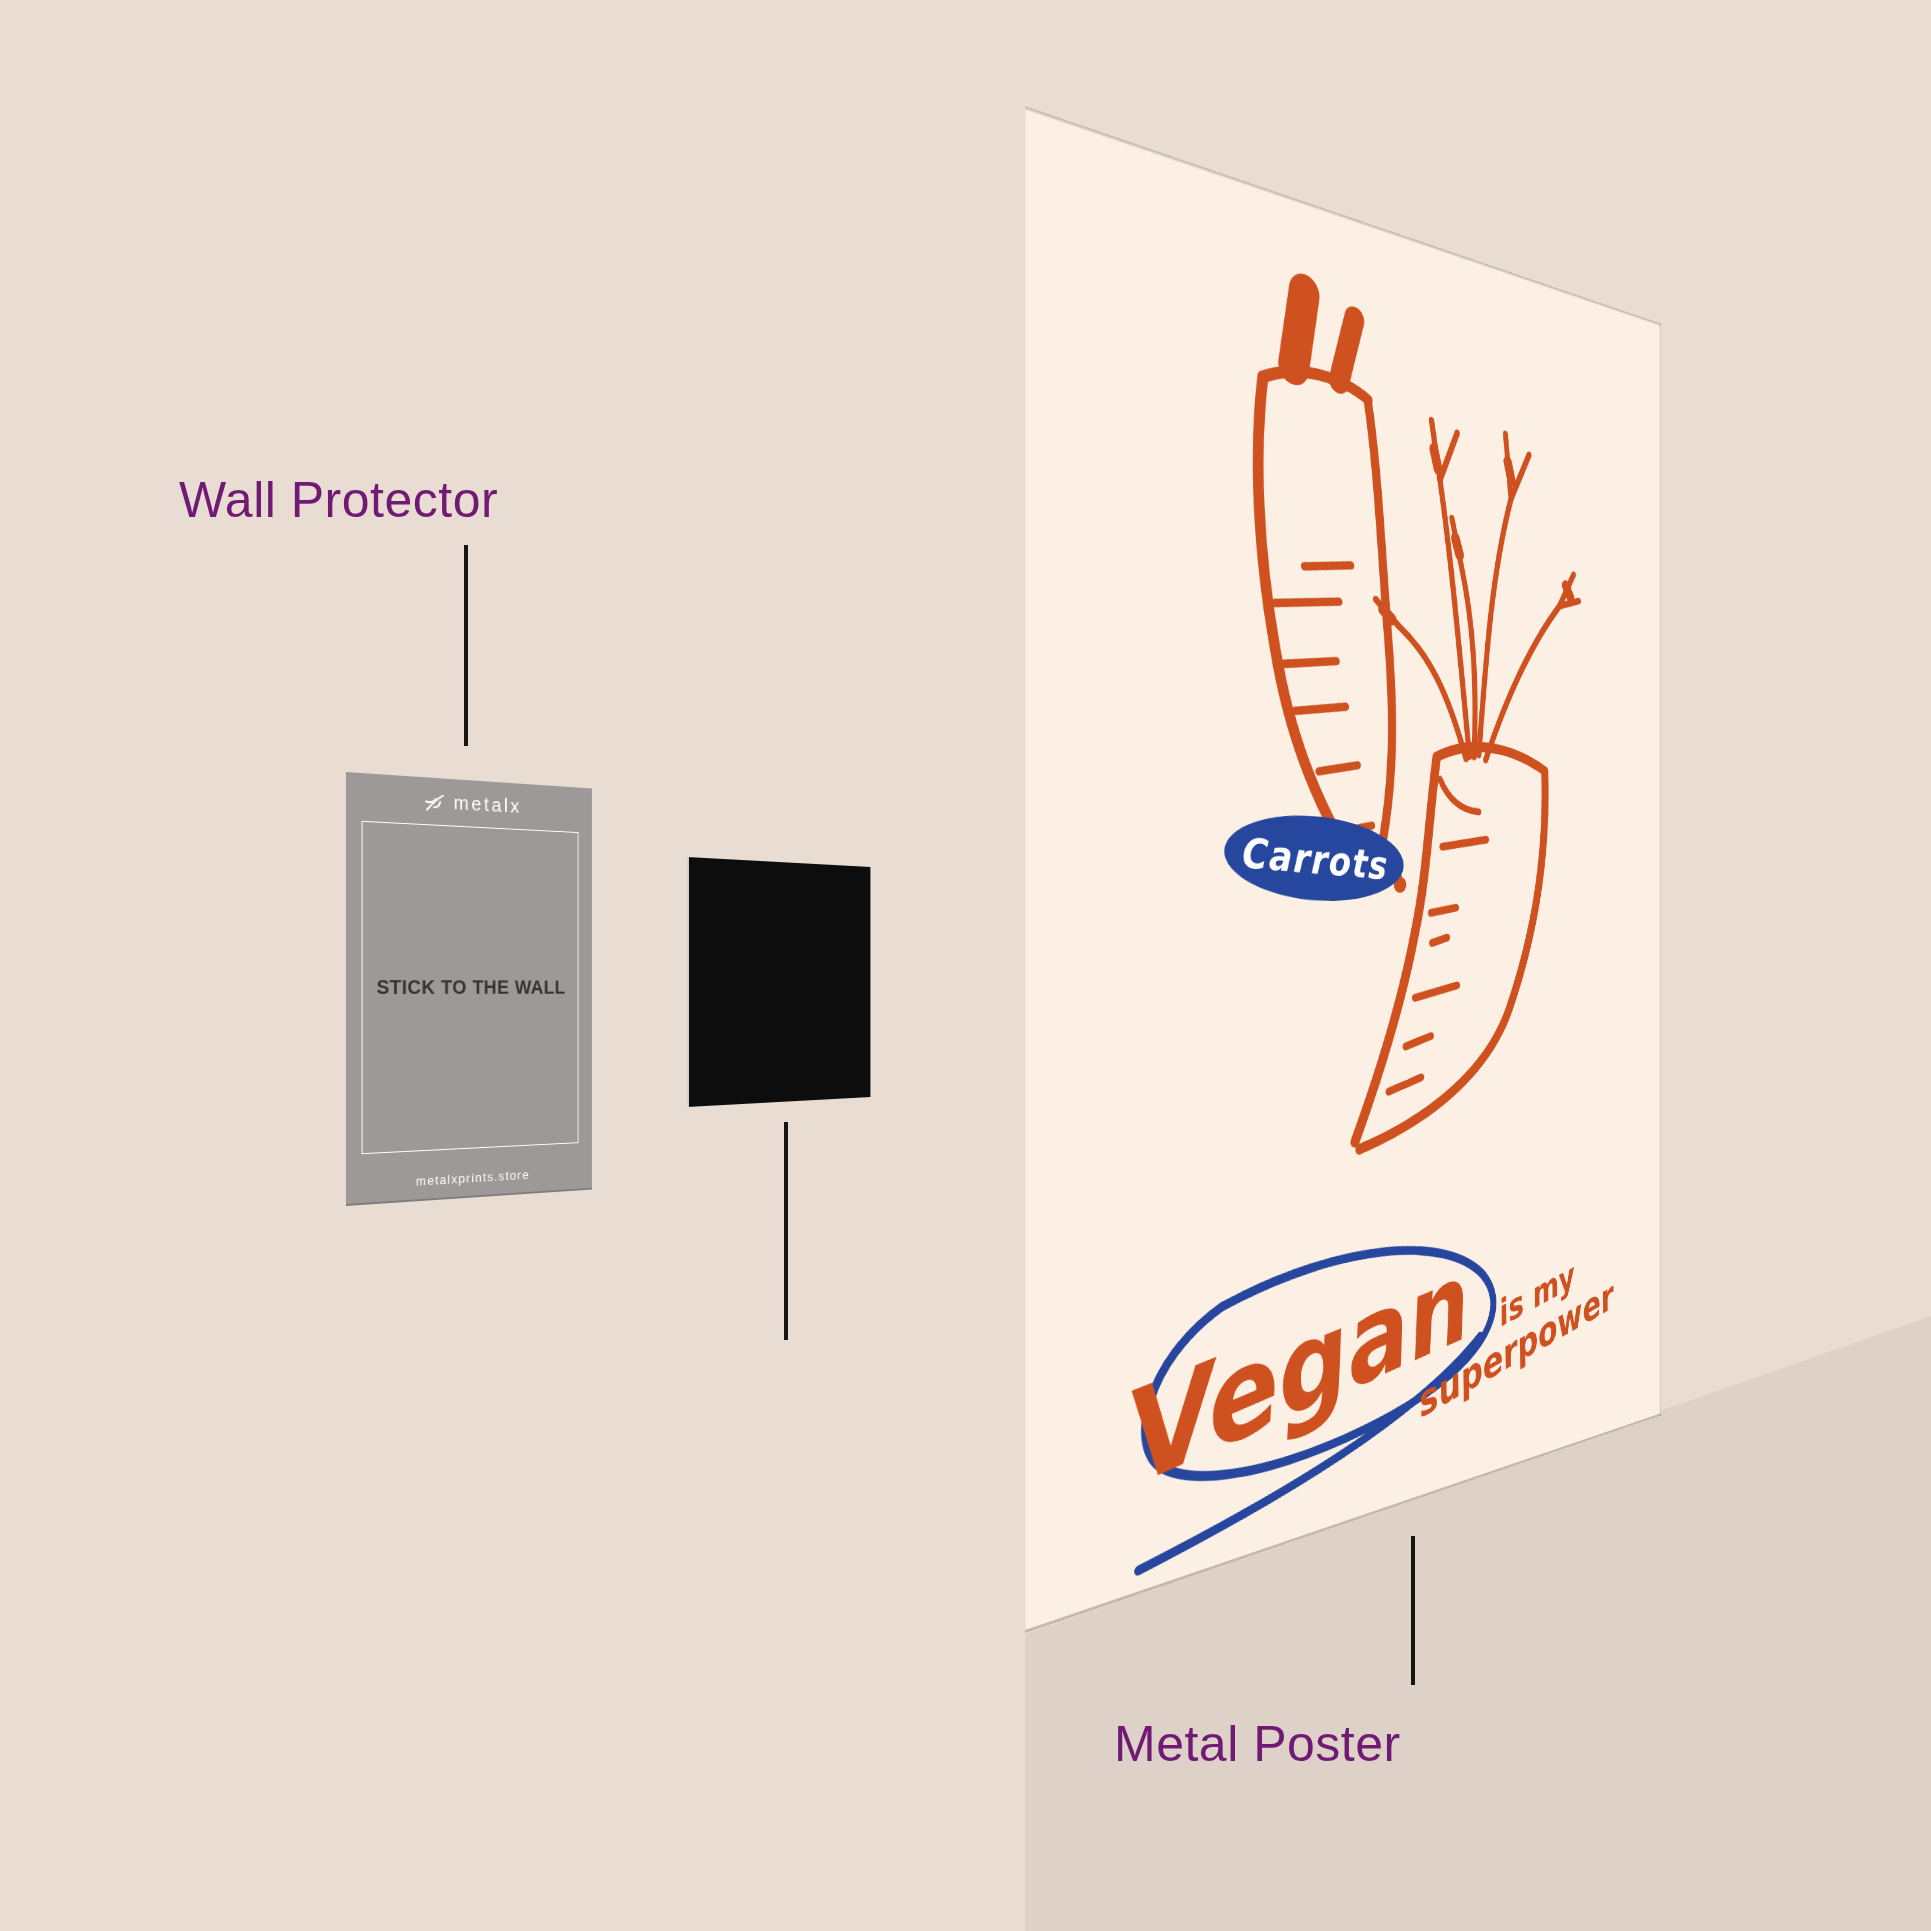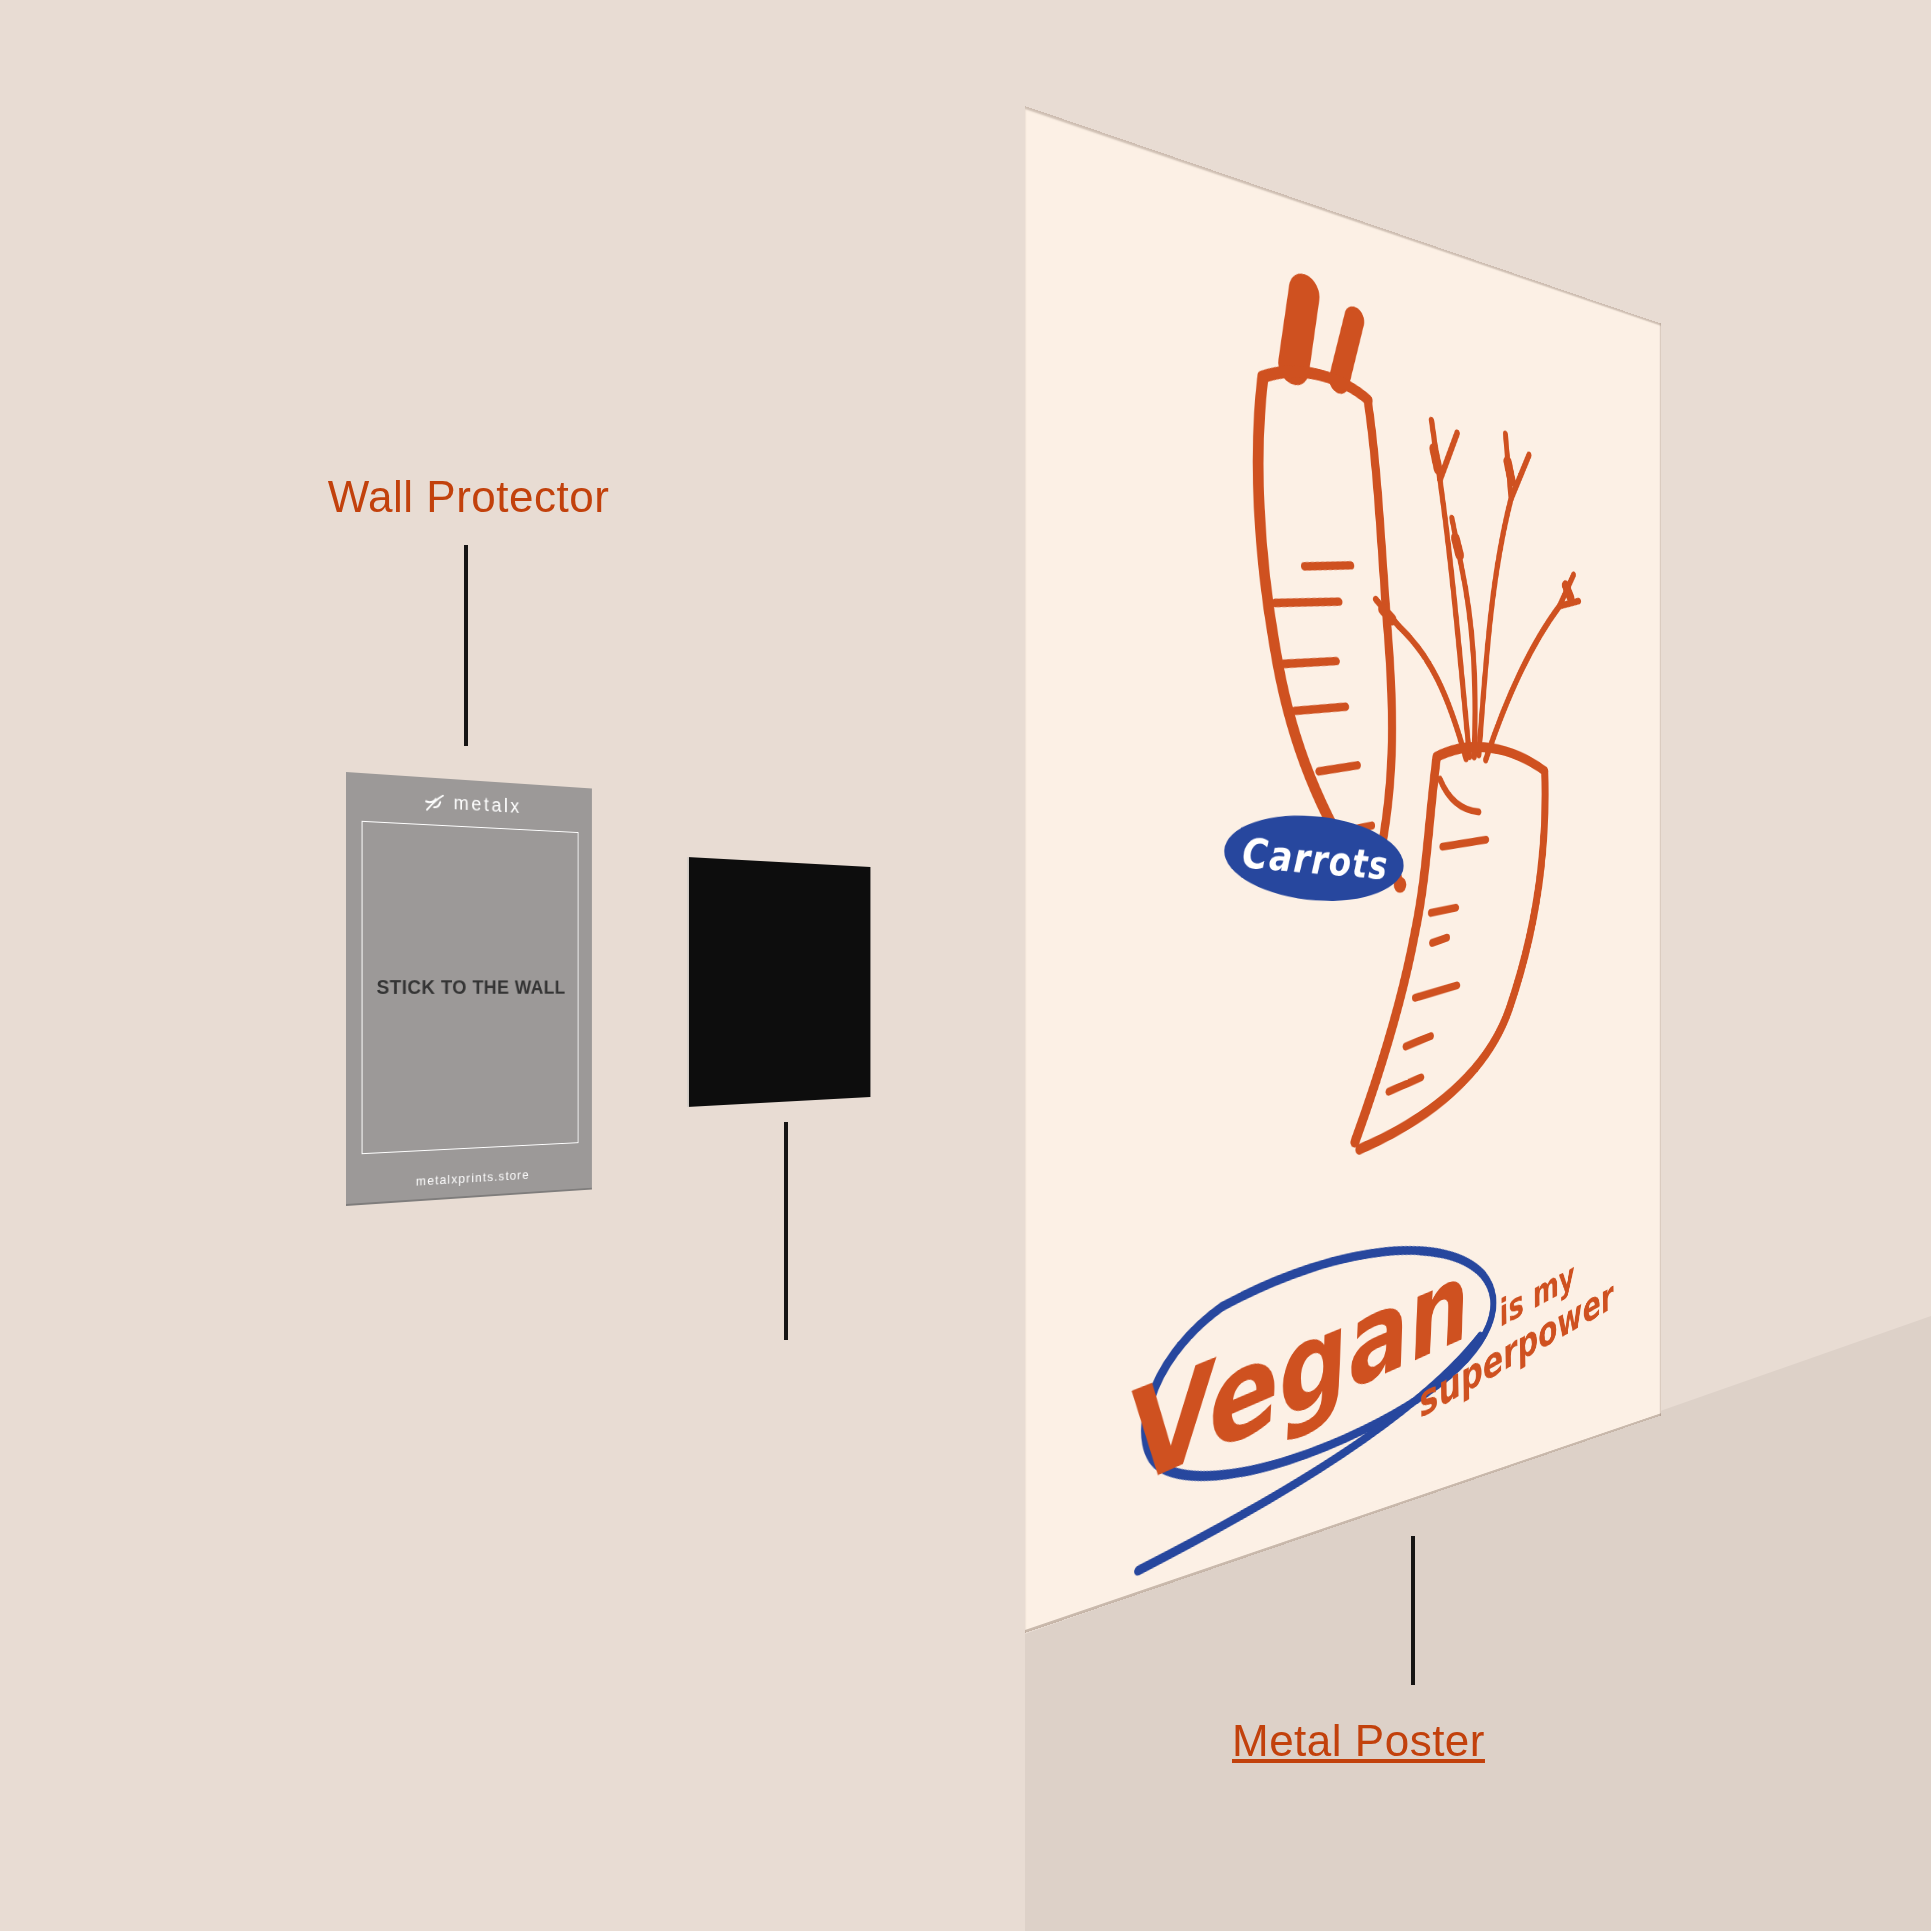--- a/index.html
+++ b/index.html
@@ -66,27 +66,27 @@
   }
 
   
   .connector { position:absolute; width:3.9px; background:#161514; }
   #connector-wall   { left:464px;  top:545px;  height:201px; }
   #connector-magnet { left:784px;  top:1122px; height:218px; }
   #connector-poster { left:1411px; top:1536px; height:149px; }
 
   
   .label {
-    position:absolute; width:579px; text-align:center;
-    font-size:44px; font-weight:500; color:#c2410c; letter-spacing:0.5px;
+    position:absolute; width:579px; 
+    font-size:50px; font-weight:500; color:#701a75; letter-spacing:0.5px;
     line-height:1.18; white-space:pre-line;
   }
   #label-wall   { left:179px;  top:471px; }
   #label-magnet { left:498px;  top:1352px; }
-  #label-poster { left:1069px; top:1715px;text-decoration:underline; }
+  #label-poster { left:1114px; top:1715px; }
 </style>
 </head>
 <body>
 
 <div id="canvas">
 
   <div class="wall-shadow"></div>
 
   <div class="poster">
     <svg viewBox="0 0 980 1582">

